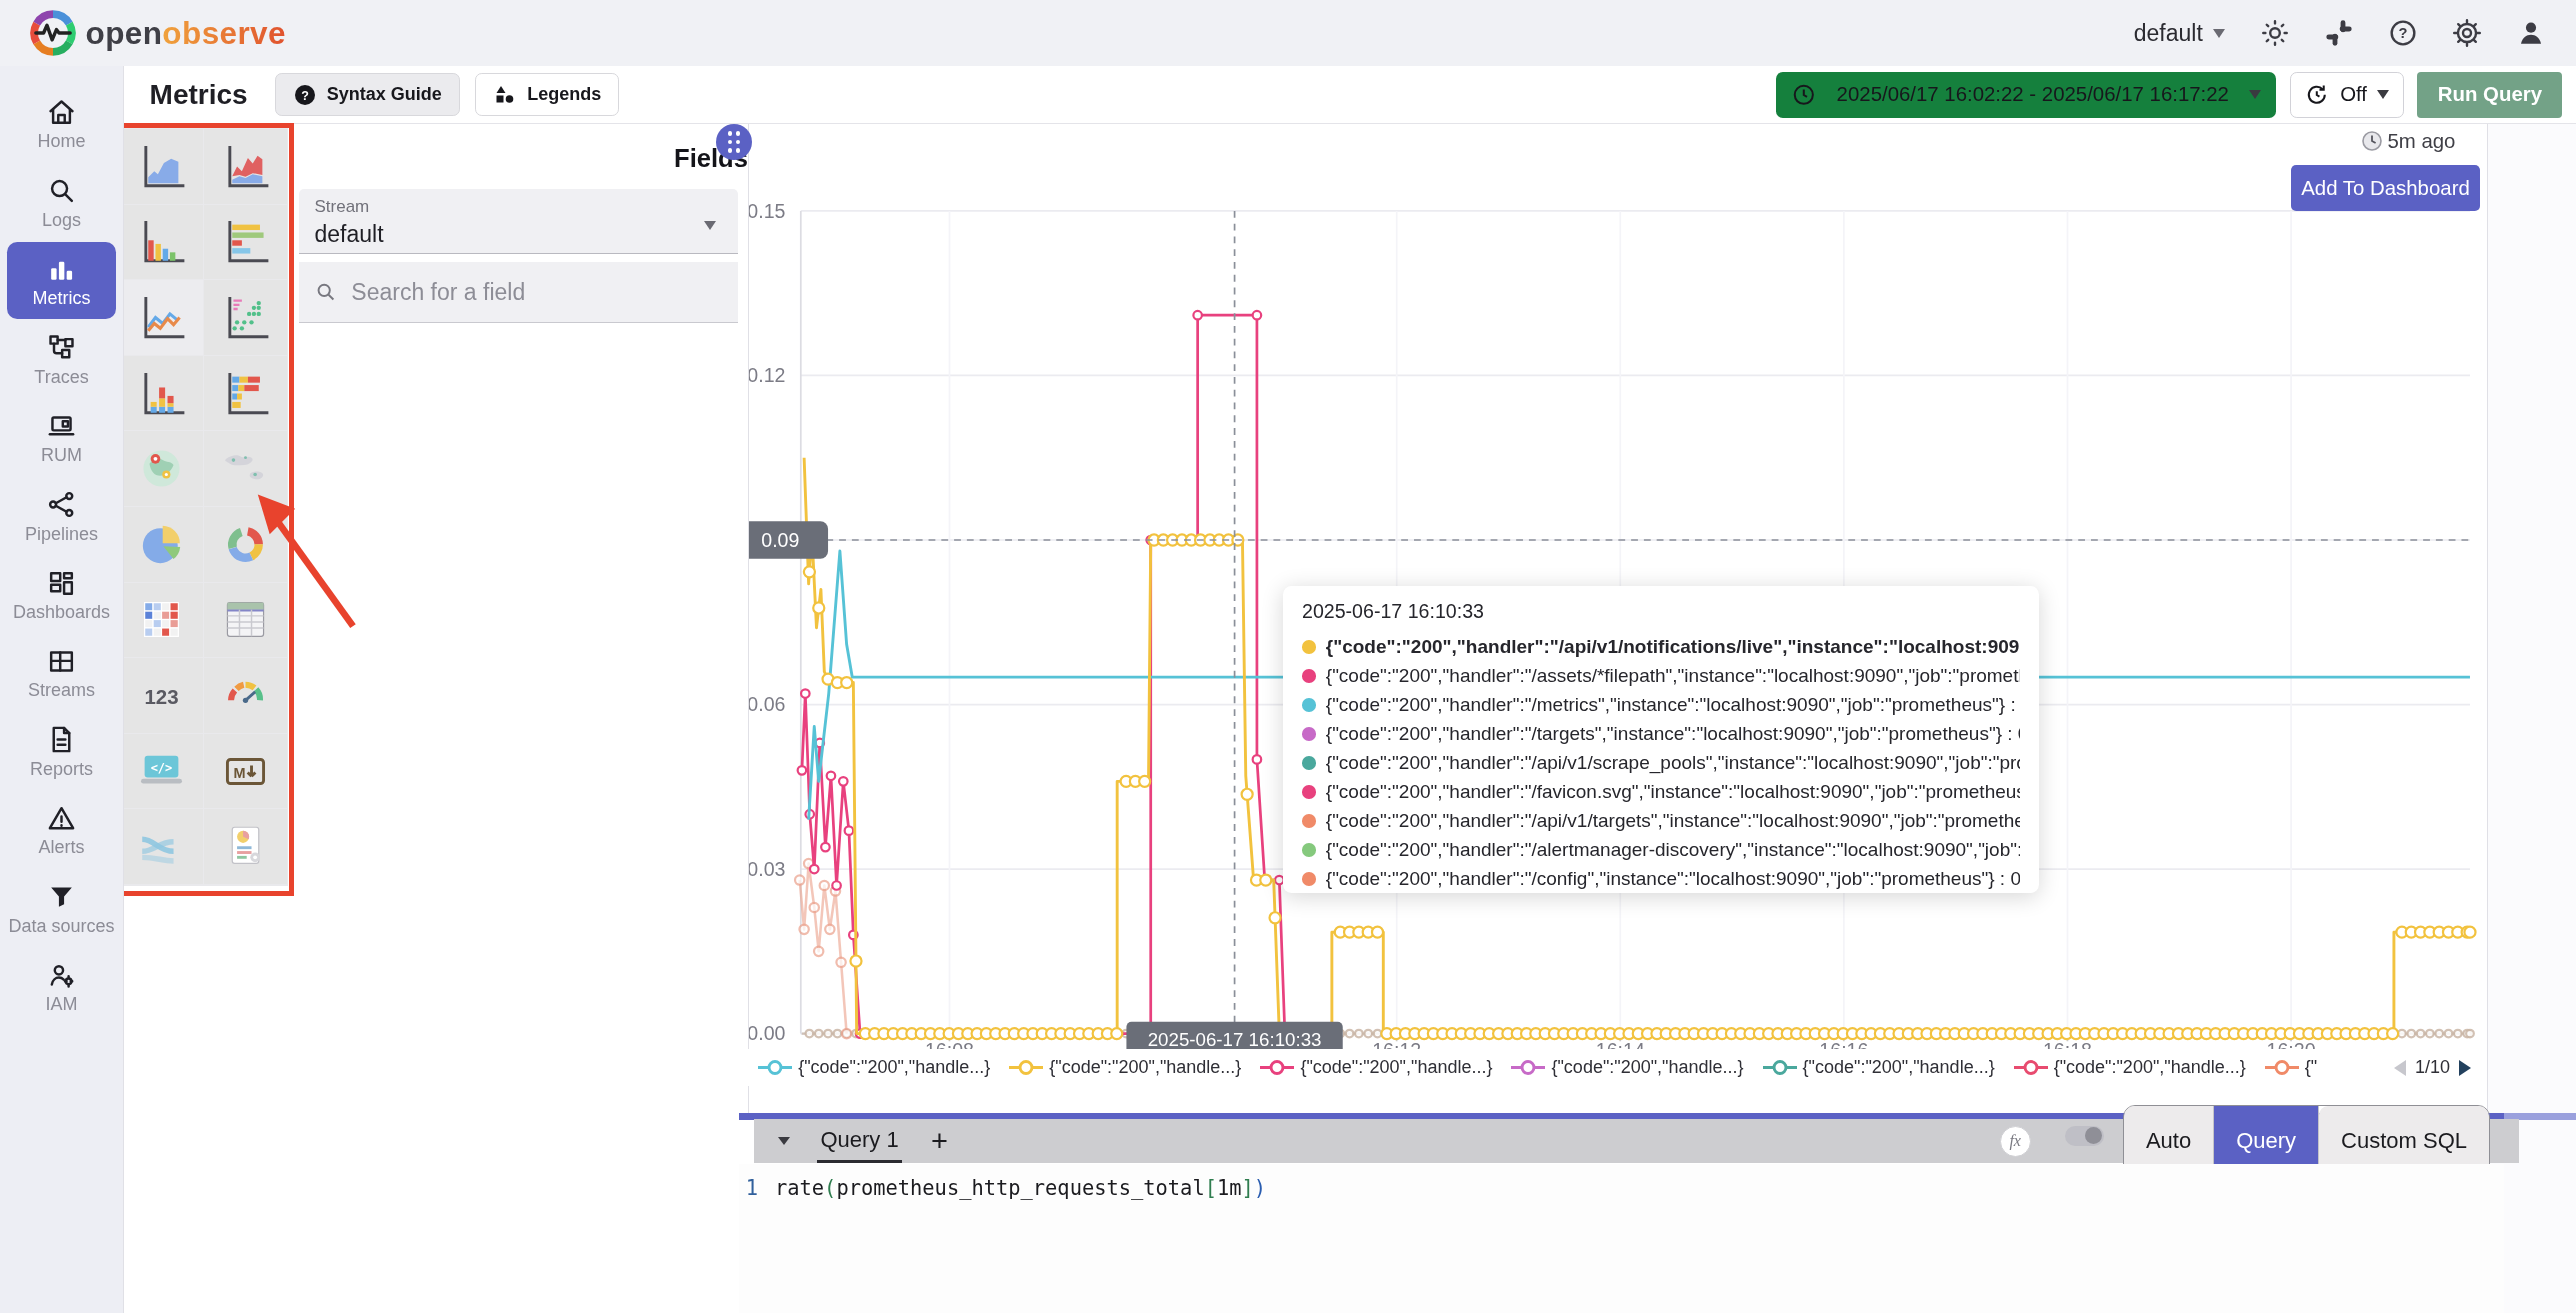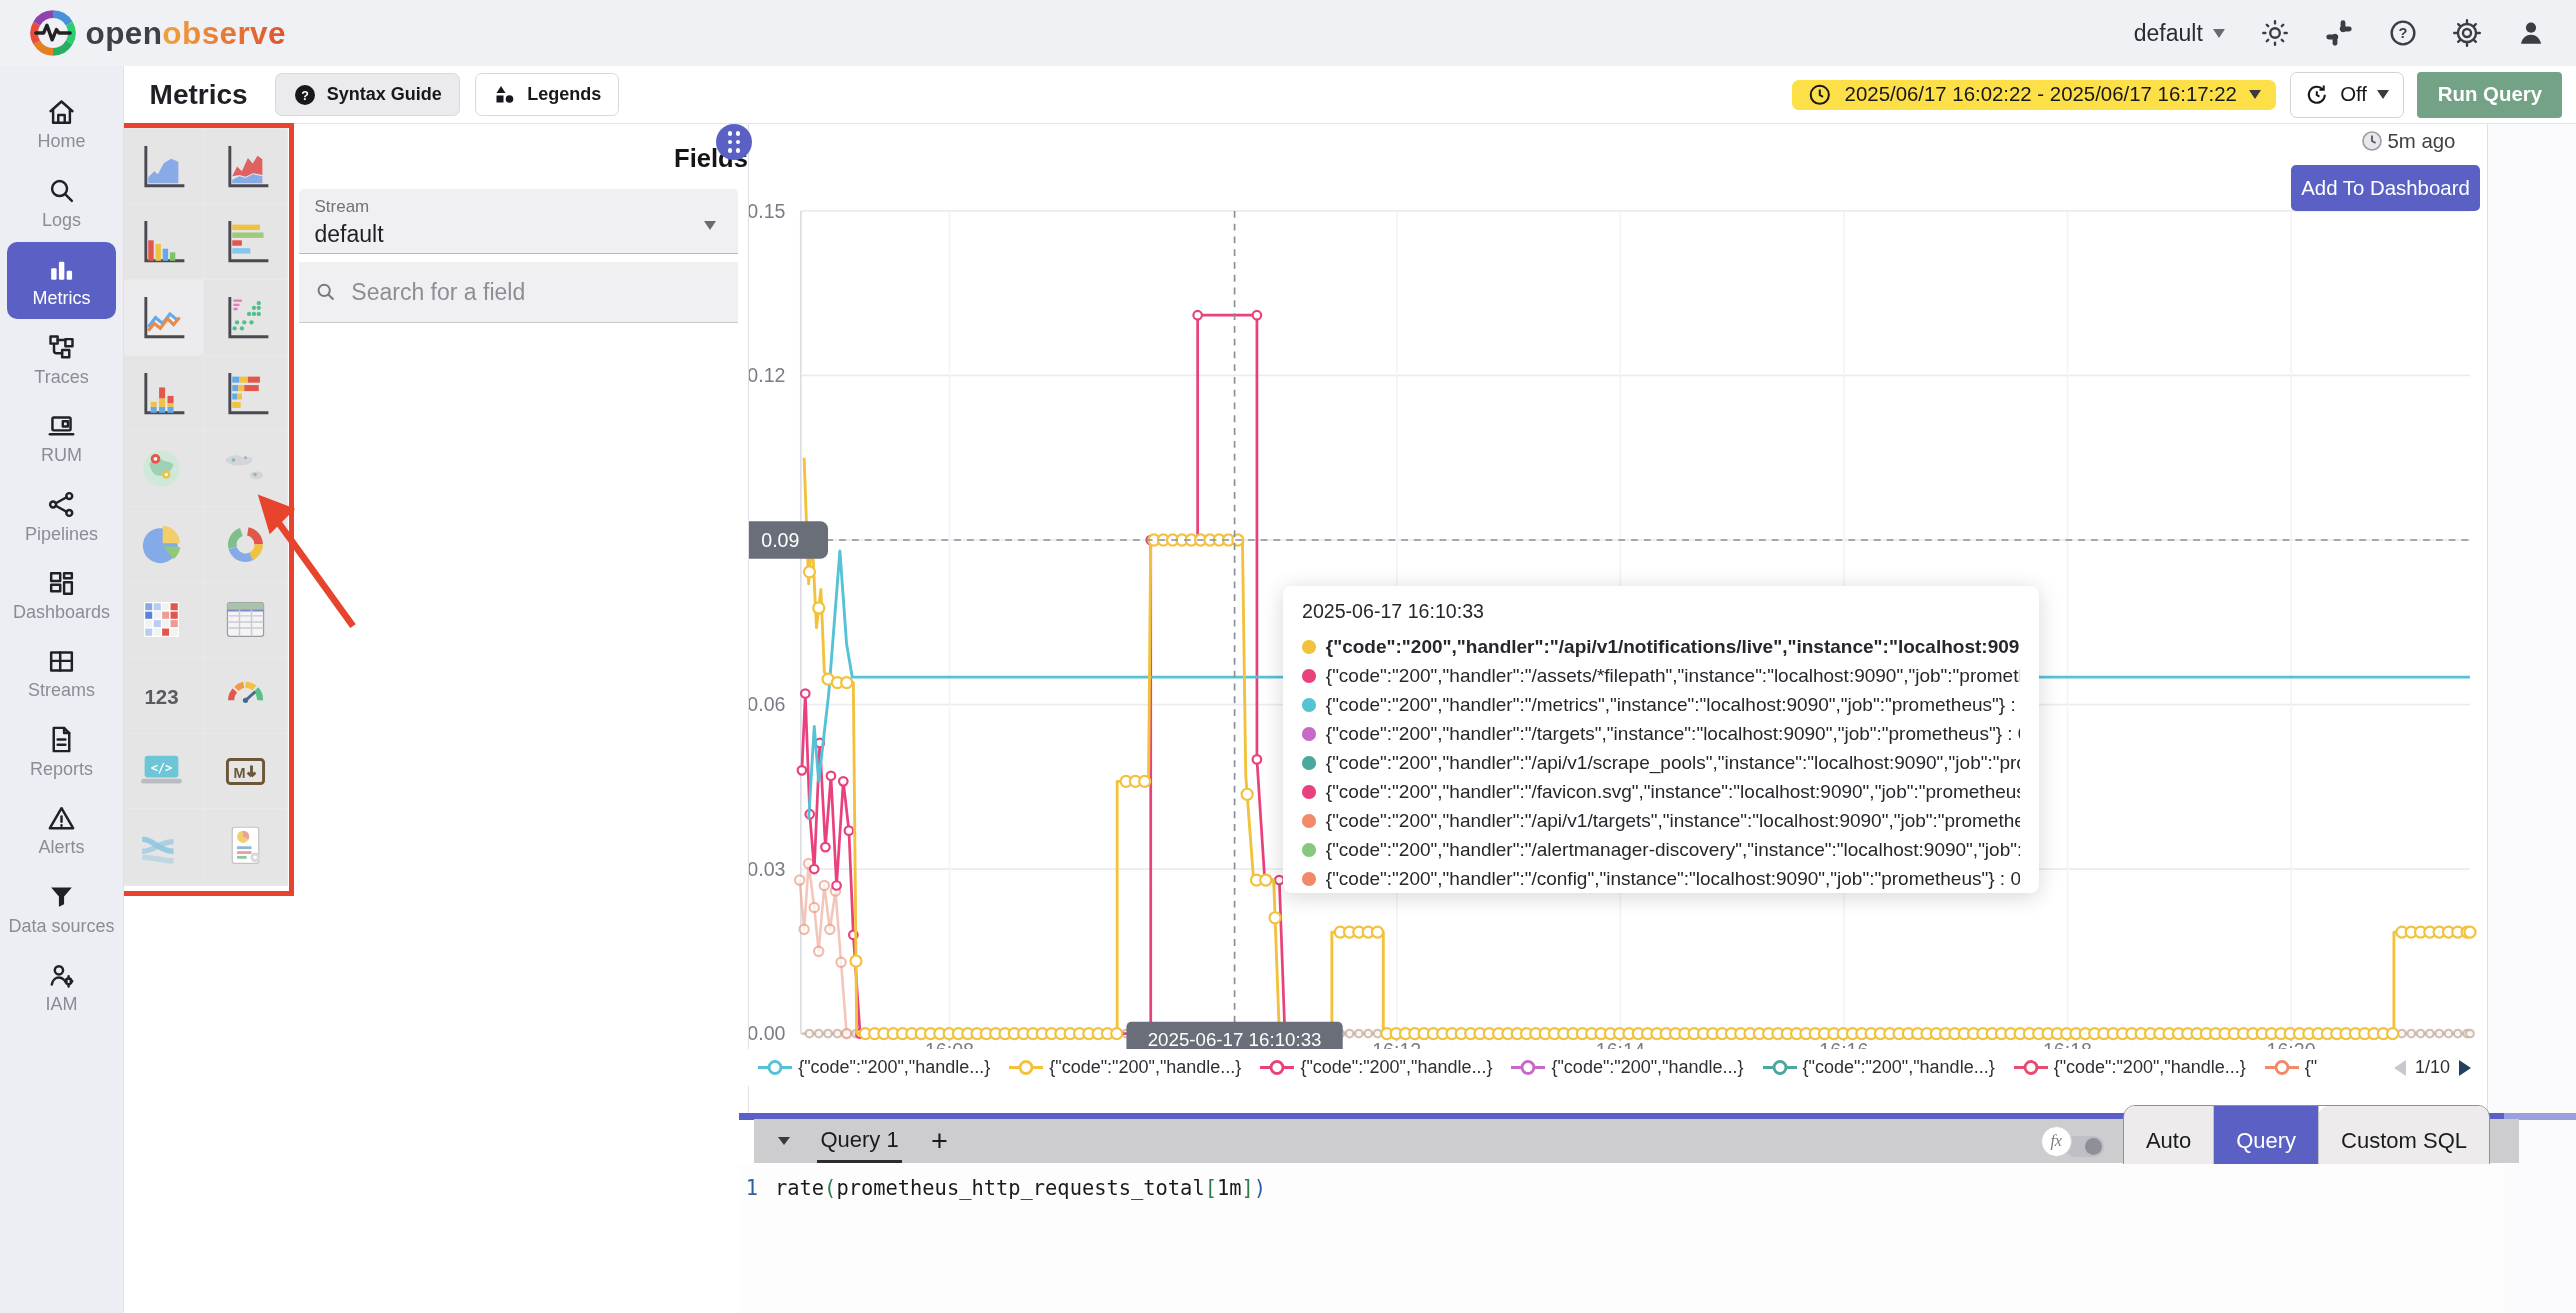--- a/index.html
+++ b/index.html
@@ -29,21 +29,21 @@
   .side-item.active .side-label { color:#fff; }
 
   
   .subheader { position:absolute; left:124px; top:66px; width:2452px; height:58px; background:#fff; border-bottom:0.9px solid #e4e4e9; display:flex; align-items:center; z-index:20; }
   .page-title { font-size:28px; font-weight:600; color:#1f1f25; margin-left:25.6px; margin-right:27px; }
   .hd-btn { display:flex; align-items:center; gap:10.2px; height:43px; padding:0 17px; border-radius:6.8px; font-size:18px; font-weight:700; color:#17171c; cursor:pointer; margin-right:15.3px; }
   .hd-btn.gray { background:#ebebee; border:0.9px solid #d8d8dc; }
   .hd-btn.white { background:#fff; border:0.9px solid #d8d8dc; }
   .hd-btn svg { width:24px; height:24px; }
   .sub-right { margin-left:auto; display:flex; align-items:center; gap:13.6px; margin-right:13.6px; }
-  .time-pill { display:flex; align-items:center; gap:12px; background:#fde047; border-radius:6.8px; height:30px; padding:0 15.3px; font-size:20.4px; font-weight:500; color:#17171c; cursor:pointer; }
+  .time-pill { display:flex; align-items:center; gap:20px; background:#15803d; border-radius:6.8px; height:46px; padding:0 15.3px; font-size:20.4px; font-weight:500; color:#17171c; cursor:pointer; }
   .time-pill svg { width:25.6px; height:25.6px; stroke:#17171c; fill:none; stroke-width:1.9; }
   .refresh-btn { display:flex; align-items:center; gap:10.2px; background:#fff; border:0.9px solid #d2d2d8; border-radius:6.8px; height:46px; padding:0 13.6px; font-size:20.4px; color:#17171c; cursor:pointer; }
   .refresh-btn svg { width:25.6px; height:25.6px; stroke:#17171c; fill:none; stroke-width:1.9; }
   .run-btn { background:#73a287; color:#fff; font-size:20.4px; font-weight:600; border:none; border-radius:4px; height:46px; padding:0 20.4px; cursor:pointer; }
 
   
   .ct-panel { position:absolute; left:119px; top:128px; width:169px; height:758px; background:#fff; border:0.9px solid #e9e9ec; display:grid; grid-template-columns:1fr 1fr; grid-template-rows:repeat(10,1fr); z-index:10; }
   .ct-cell { border-right:0.9px solid #e9e9ec; border-bottom:0.9px solid #e9e9ec; display:flex; align-items:center; justify-content:center; cursor:pointer; background:#e5e5e5; }
   .ct-cell:nth-child(2n) { border-right:none; }
   .ct-cell.selected { background:#ececef; }
@@ -90,21 +90,21 @@
   .pg-next { width:0; height:0; border:8.5px solid transparent; border-left:12px solid #23415e; cursor:pointer; }
 
   
   .q-divider { position:absolute; left:739px; top:1113px; width:1765px; height:6.8px; background:#5b61c4; z-index:9; cursor:row-resize; }
   .q-divider-right { position:absolute; left:2504px; top:1113px; width:72px; height:6.8px; background:#9aa0dd; z-index:9; }
   .q-tabbar { position:absolute; left:739px; top:1119px; width:1765px; height:44px; background:#cdcdd0; display:flex; align-items:center; z-index:9;margin-left:15px; }
   .q-caret { margin-left:24px; width:0; height:0; border:6px solid transparent; border-top:8.5px solid #3a3a40; margin-top:6.8px; cursor:pointer; }
   .q-tab { margin-left:27px; height:44px; display:flex; align-items:center; font-size:22px; color:#1b1b1f; border-bottom:3.4px solid #2b2b31; padding:0 3.4px; cursor:pointer; }
   .q-add { margin-left:29px; font-size:29px; color:#1b1b1f; cursor:pointer; line-height:1; }
   .q-right { margin-left:auto; display:flex; align-items:center; gap:19px; margin-right:29px; }
-  .fx-toggle { display:flex; align-items:flex-end; cursor:pointer; }
+  .fx-toggle { display:flex; align-items:flex-start; cursor:pointer;gap:41px; }
   .fx-badge { width:31px; height:31px; border-radius:50%; background:#fff; border:0.9px solid #d0d0d4; color:#7a7a82; font-size:16px; font-style:italic; font-family:"Liberation Serif",serif; display:flex; align-items:center; justify-content:center; z-index:2; }
   .fx-track { width:39px; height:20.4px; background:#bfbfc6; border-radius:10.2px; margin-left:-6.8px; position:relative; }
   .fx-knob { position:absolute; right:1.7px; top:1.7px; width:17px; height:17px; border-radius:50%; background:#8f8f97; }
   .mode-group { display:flex; border:1.3px solid #8f8f95; border-radius:12px; overflow:hidden; }
   .mode-seg { font-size:22px; color:#1b1b1f; background:#edebec; padding:22px 22px; cursor:pointer; border-right:0.9px solid #c4c4c8; }
   .mode-seg:last-child { border-right:none;border-radius:9px; }
   .mode-seg.active { background:#5b61c4; color:#fff; }
   .q-editor { position:absolute; left:739px; top:1164px; width:1765px; height:150px; background:#fdfdfd; z-index:9; padding-top:12px; }
   .code-line { display:flex; align-items:baseline; font-family:"DejaVu Sans Mono",monospace; font-size:20.4px; }
   .gutter { width:36px; text-align:left; padding-left:6.8px; color:#31609c; flex:0 0 36px; }

